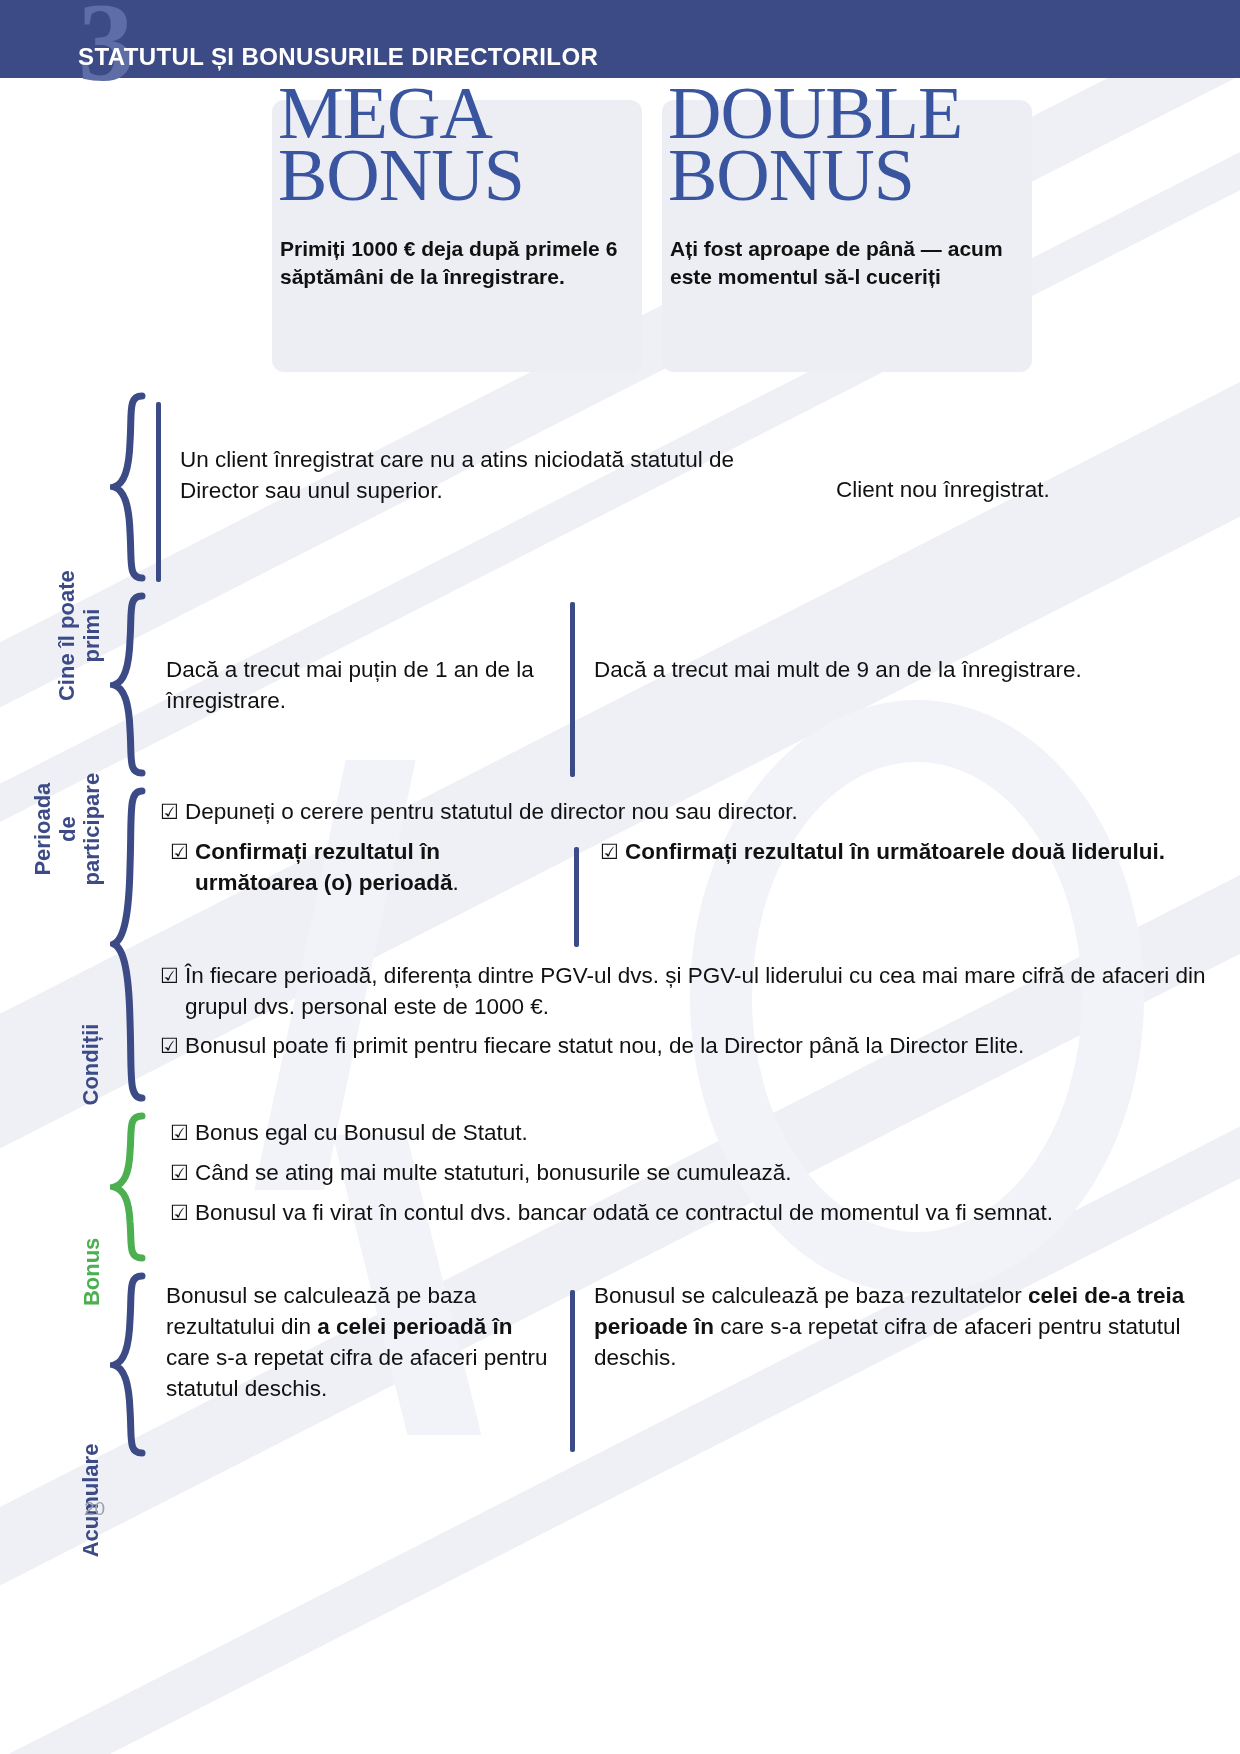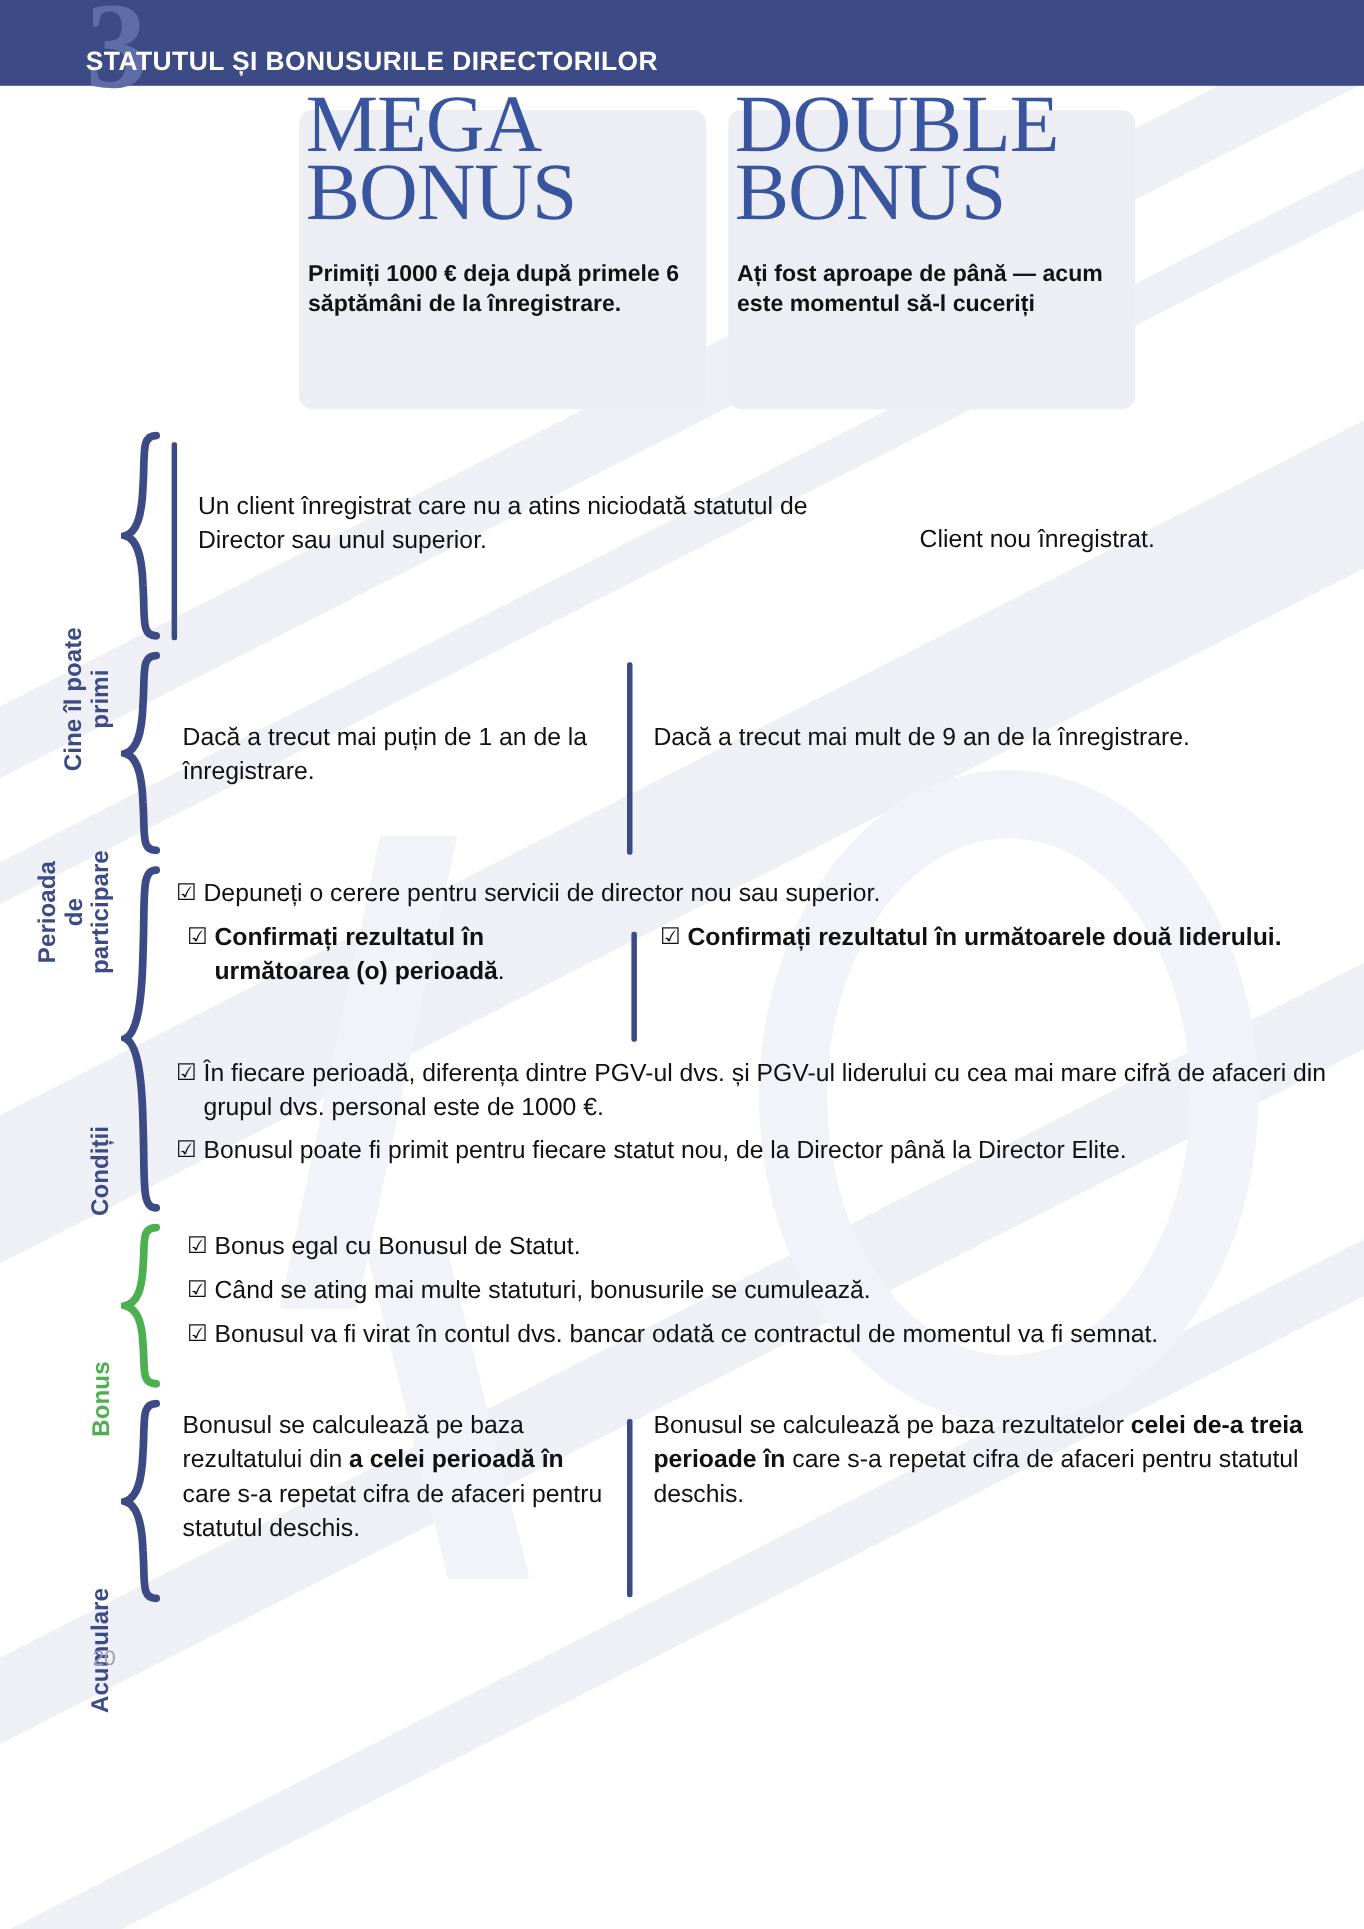--- a/index.html
+++ b/index.html
@@ -169,21 +169,21 @@
       </div>
       <div class="brace">
         <svg width="40" height="315" viewBox="0 0 40 315" fill="none">
           <path d="M32 4 C18 4 22 26 20 80 C19 128 14 152 4 157 C14 162 19 186 20 234 C22 288 18 311 32 311" stroke="#3c4a85" stroke-width="7" stroke-linecap="round" fill="none"></path>
         </svg>
       </div>
       <div class="content" style="display:block;padding-top:10px">
 
         <ul class="bullets" style="padding-left:4px">
           <li>
-            <span class="ck">☑</span><span>Depuneți o cerere pentru servicii de director nou sau superior.</span>
+            <span class="ck">☑</span><span>Depuneți o cerere pentru statutul de director nou sau director.</span>
           </li>
         </ul>
 
         <div style="display:flex;position:relative;margin-top:6px;min-height:120px">
           <div class="col col-a" style="padding-left:14px">
             <ul class="bullets">
               <li class="b">
                 <span class="ck">☑</span><span>Confirmați rezultatul în următoarea (o) perioadă</span><span style="font-weight:400">.</span>
               </li>
             </ul>

